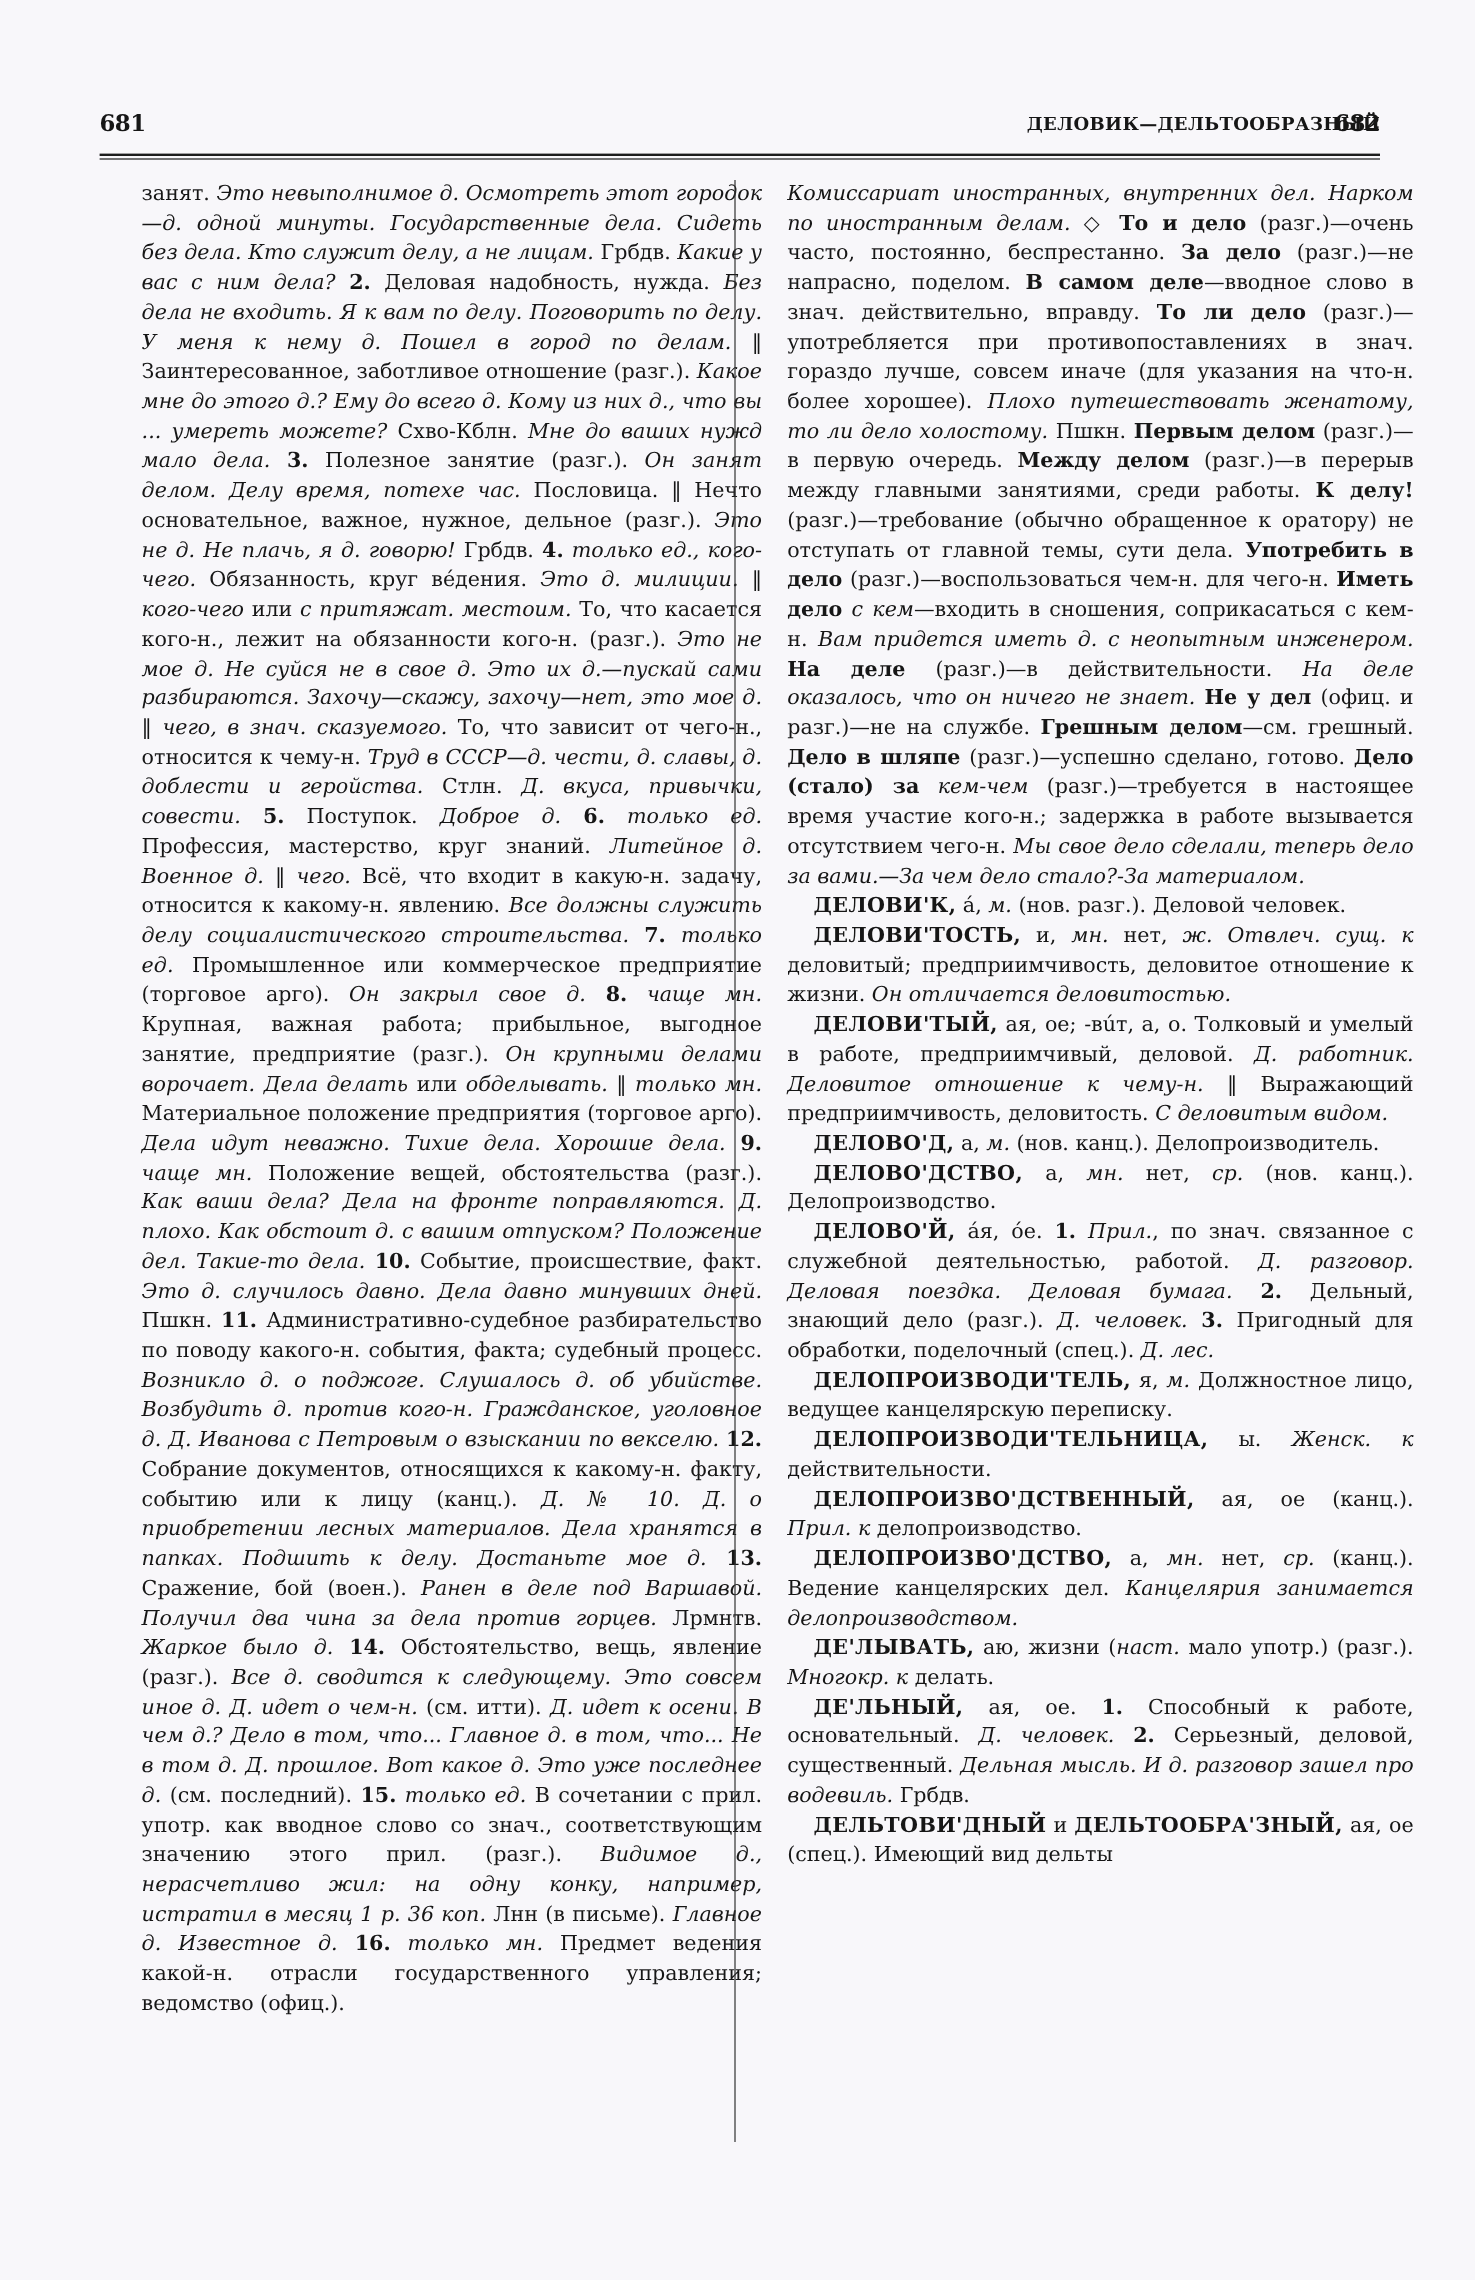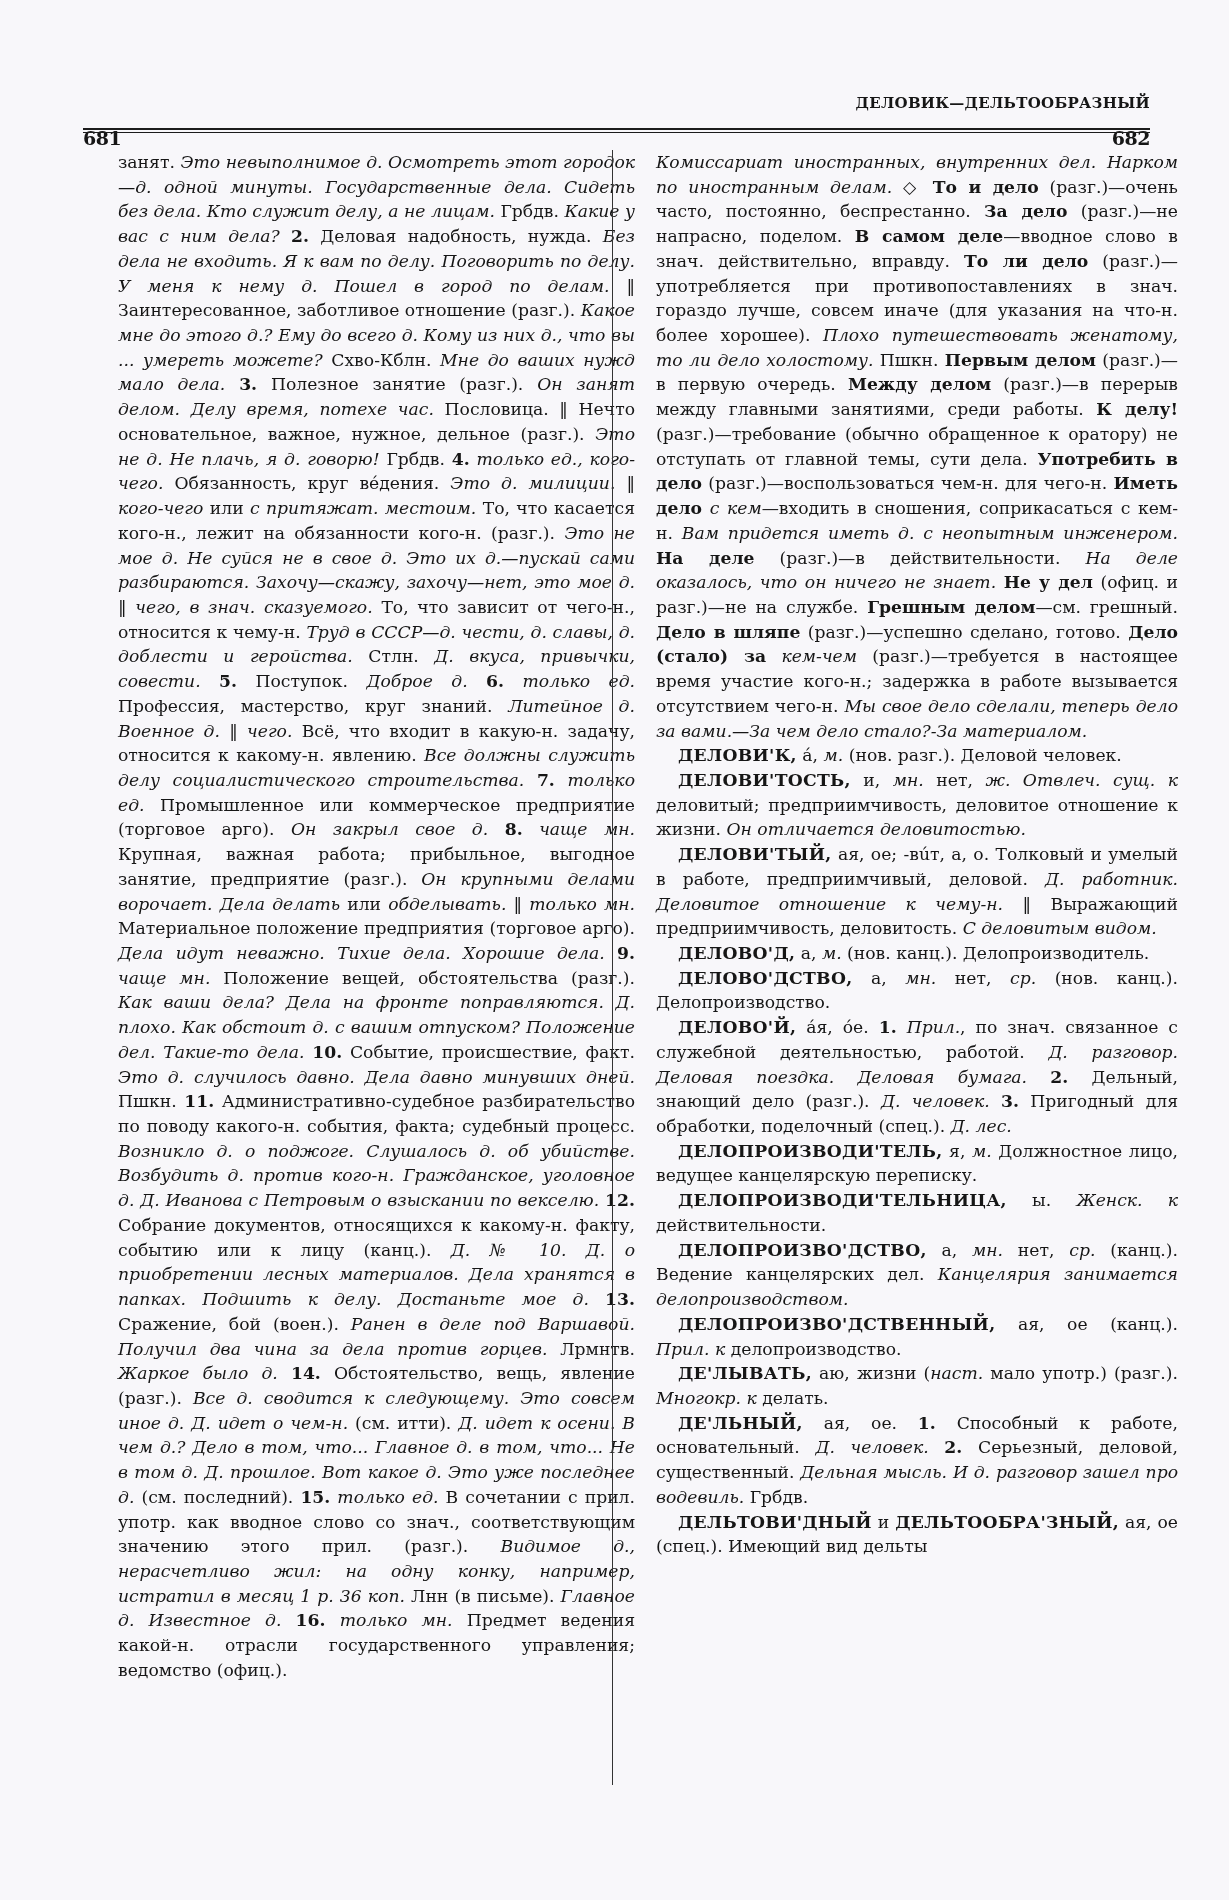--- a/index.html
+++ b/index.html
@@ -1,19 +1,19 @@
 <!DOCTYPE html>
 <html><head>
 <meta charset="utf-8">
 <style>
   html,body{margin:0;padding:0;}
   body{width:1229px;height:1900px;background:#f8f7fa;position:relative;overflow:hidden;
        font-family:"DejaVu Serif","Liberation Serif",serif;color:#161616;}
   .hdr{position:absolute;top:92px;left:83px;width:1067px;height:30px;}
-  .pg{position:absolute;top:0;font-weight:bold;font-size:19px;letter-spacing:-0.5px;margin-top:35px;}
+  .pg{position:absolute;top:0;font-weight:bold;font-size:19px;letter-spacing:-0.5px;}
   .pg.l{left:0;} .pg.r{right:0;}
   .title{position:absolute;left:0;right:0;top:2px;text-align:right;font-weight:bold;font-size:15px;letter-spacing:0.3px;}
   .rule{position:absolute;left:83px;width:1067px;height:2px;background:#1c1c1c;}
   .rule.a{top:128px;} .rule.b{top:132px;height:1px;}
   .col{position:absolute;top:150px;width:517px;font-size:17.2px;line-height:24.72px;text-align:justify;hyphens:none;margin-left:32px;}
   .col.left{left:86px;}
   .col.right{left:624px;width:522px;}
   .divider{position:absolute;left:612px;top:150px;width:1px;height:1635px;background:#333;}
   .col p{margin:0;}
   .col p.entry{text-indent:22px;}
@@ -39,18 +39,18 @@
 <div class="col right" id="col-right">
     <p><i>Комиссариат иностранных, внутренних дел. Нарком по иностранным делам.</i><span> ◇ </span><b>То и дело</b><span> (разг.)—очень часто, постоянно, беспрестанно. </span><b>За дело</b><span> (разг.)—не напрасно, поделом. </span><b>В самом деле</b><span>—вводное слово в знач. действительно, вправду. </span><b>То ли дело</b><span> (разг.)—употребляется при противопоставлениях в знач. гораздо лучше, совсем иначе (для указания на что-н. более хорошее). </span><i>Плохо путешествовать женатому, то ли дело холостому.</i><span> Пшкн. </span><b>Первым делом</b><span> (разг.)—в первую очередь. </span><b>Между делом</b><span> (разг.)—в перерыв между главными занятиями, среди работы. </span><b>К делу!</b><span> (разг.)—требование (обычно обращенное к оратору) не отступать от главной темы, сути дела. </span><b>Употребить в дело</b><span> (разг.)—воспользоваться чем-н. для чего-н. </span><b>Иметь дело</b><span> </span><i>с кем</i><span>—входить в сношения, соприкасаться с кем-н. </span><i>Вам придется иметь д. с неопытным инженером.</i><span> </span><b>На деле</b><span> (разг.)—в действительности. </span><i>На деле оказалось, что он ничего не знает.</i><span> </span><b>Не у дел</b><span> (офиц. и разг.)—не на службе. </span><b>Грешным делом</b><span>—см. грешный. </span><b>Дело в шляпе</b><span> (разг.)—успешно сделано, готово. </span><b>Дело (стало) за</b><span> </span><i>кем-чем</i><span> (разг.)—требуется в настоящее время участие кого-н.; задержка в работе вызывается отсутствием чего-н. </span><i>Мы свое дело сделали, теперь дело за вами.—За чем дело стало?-За материалом.</i></p>
     <p class="entry"><span class="hw">ДЕЛОВИ'К,</span><span> á, </span><i>м.</i><span> (нов. разг.). Деловой человек.</span></p>
     <p class="entry"><span class="hw">ДЕЛОВИ'ТОСТЬ,</span><span> и, </span><i>мн.</i><span> нет, </span><i>ж. Отвлеч. сущ. к</i><span> деловитый; предприимчивость, деловитое отношение к жизни. </span><i>Он отличается деловитостью.</i></p>
     <p class="entry"><span class="hw">ДЕЛОВИ'ТЫЙ,</span><span> ая, ое; -вúт, а, о. Толковый и умелый в работе, предприимчивый, деловой. </span><i>Д. работник. Деловитое отношение к чему-н.</i><span> ‖ Выражающий предприимчивость, деловитость. </span><i>С деловитым видом.</i></p>
     <p class="entry"><span class="hw">ДЕЛОВО'Д,</span><span> а, </span><i>м.</i><span> (нов. канц.). Делопроизводитель.</span></p>
     <p class="entry"><span class="hw">ДЕЛОВО'ДСТВО,</span><span> а, </span><i>мн.</i><span> нет, </span><i>ср.</i><span> (нов. канц.). Делопроизводство.</span></p>
     <p class="entry"><span class="hw">ДЕЛОВО'Й,</span><span> áя, óе. </span><b>1.</b><span> </span><i>Прил.</i><span>, по знач. связанное с служебной деятельностью, работой. </span><i>Д. разговор. Деловая поездка. Деловая бумага.</i><span> </span><b>2.</b><span> Дельный, знающий дело (разг.). </span><i>Д. человек.</i><span> </span><b>3.</b><span> Пригодный для обработки, поделочный (спец.). </span><i>Д. лес.</i></p>
     <p class="entry"><span class="hw">ДЕЛОПРОИЗВОДИ'ТЕЛЬ,</span><span> я, </span><i>м.</i><span> Должностное лицо, ведущее канцелярскую переписку.</span></p>
     <p class="entry"><span class="hw">ДЕЛОПРОИЗВОДИ'ТЕЛЬНИЦА,</span><span> ы. </span><i>Женск. к</i><span> действительности.</span></p>
+    <p class="entry"><span class="hw">ДЕЛОПРОИЗВО'ДСТВЕННЫЙ,</span><span> ая, ое (канц.). </span><i>Прил. к</i><span> делопроизводство.</span></p>
     <p class="entry"><span class="hw">ДЕЛОПРОИЗВО'ДСТВО,</span><span> а, </span><i>мн.</i><span> нет, </span><i>ср.</i><span> (канц.). Ведение канцелярских дел. </span><i>Канцелярия занимается делопроизводством.</i></p>
-    <p class="entry"><span class="hw">ДЕЛОПРОИЗВО'ДСТВЕННЫЙ,</span><span> ая, ое (канц.). </span><i>Прил. к</i><span> делопроизводство.</span></p>
     <p class="entry"><span class="hw">ДЕ'ЛЫВАТЬ,</span><span> аю, жизни (</span><i>наст.</i><span> мало употр.) (разг.). </span><i>Многокр. к</i><span> делать.</span></p>
     <p class="entry"><span class="hw">ДЕ'ЛЬНЫЙ,</span><span> ая, ое. </span><b>1.</b><span> Способный к работе, основательный. </span><i>Д. человек.</i><span> </span><b>2.</b><span> Серьезный, деловой, существенный. </span><i>Дельная мысль. И д. разговор зашел про водевиль.</i><span> Грбдв.</span></p>
     <p class="entry"><span class="hw">ДЕЛЬТОВИ'ДНЫЙ</span><span> и </span><span class="hw">ДЕЛЬТООБРА'ЗНЫЙ,</span><span> ая, ое (спец.). Имеющий вид дельты</span></p>
   </div>
 
 </body></html>

